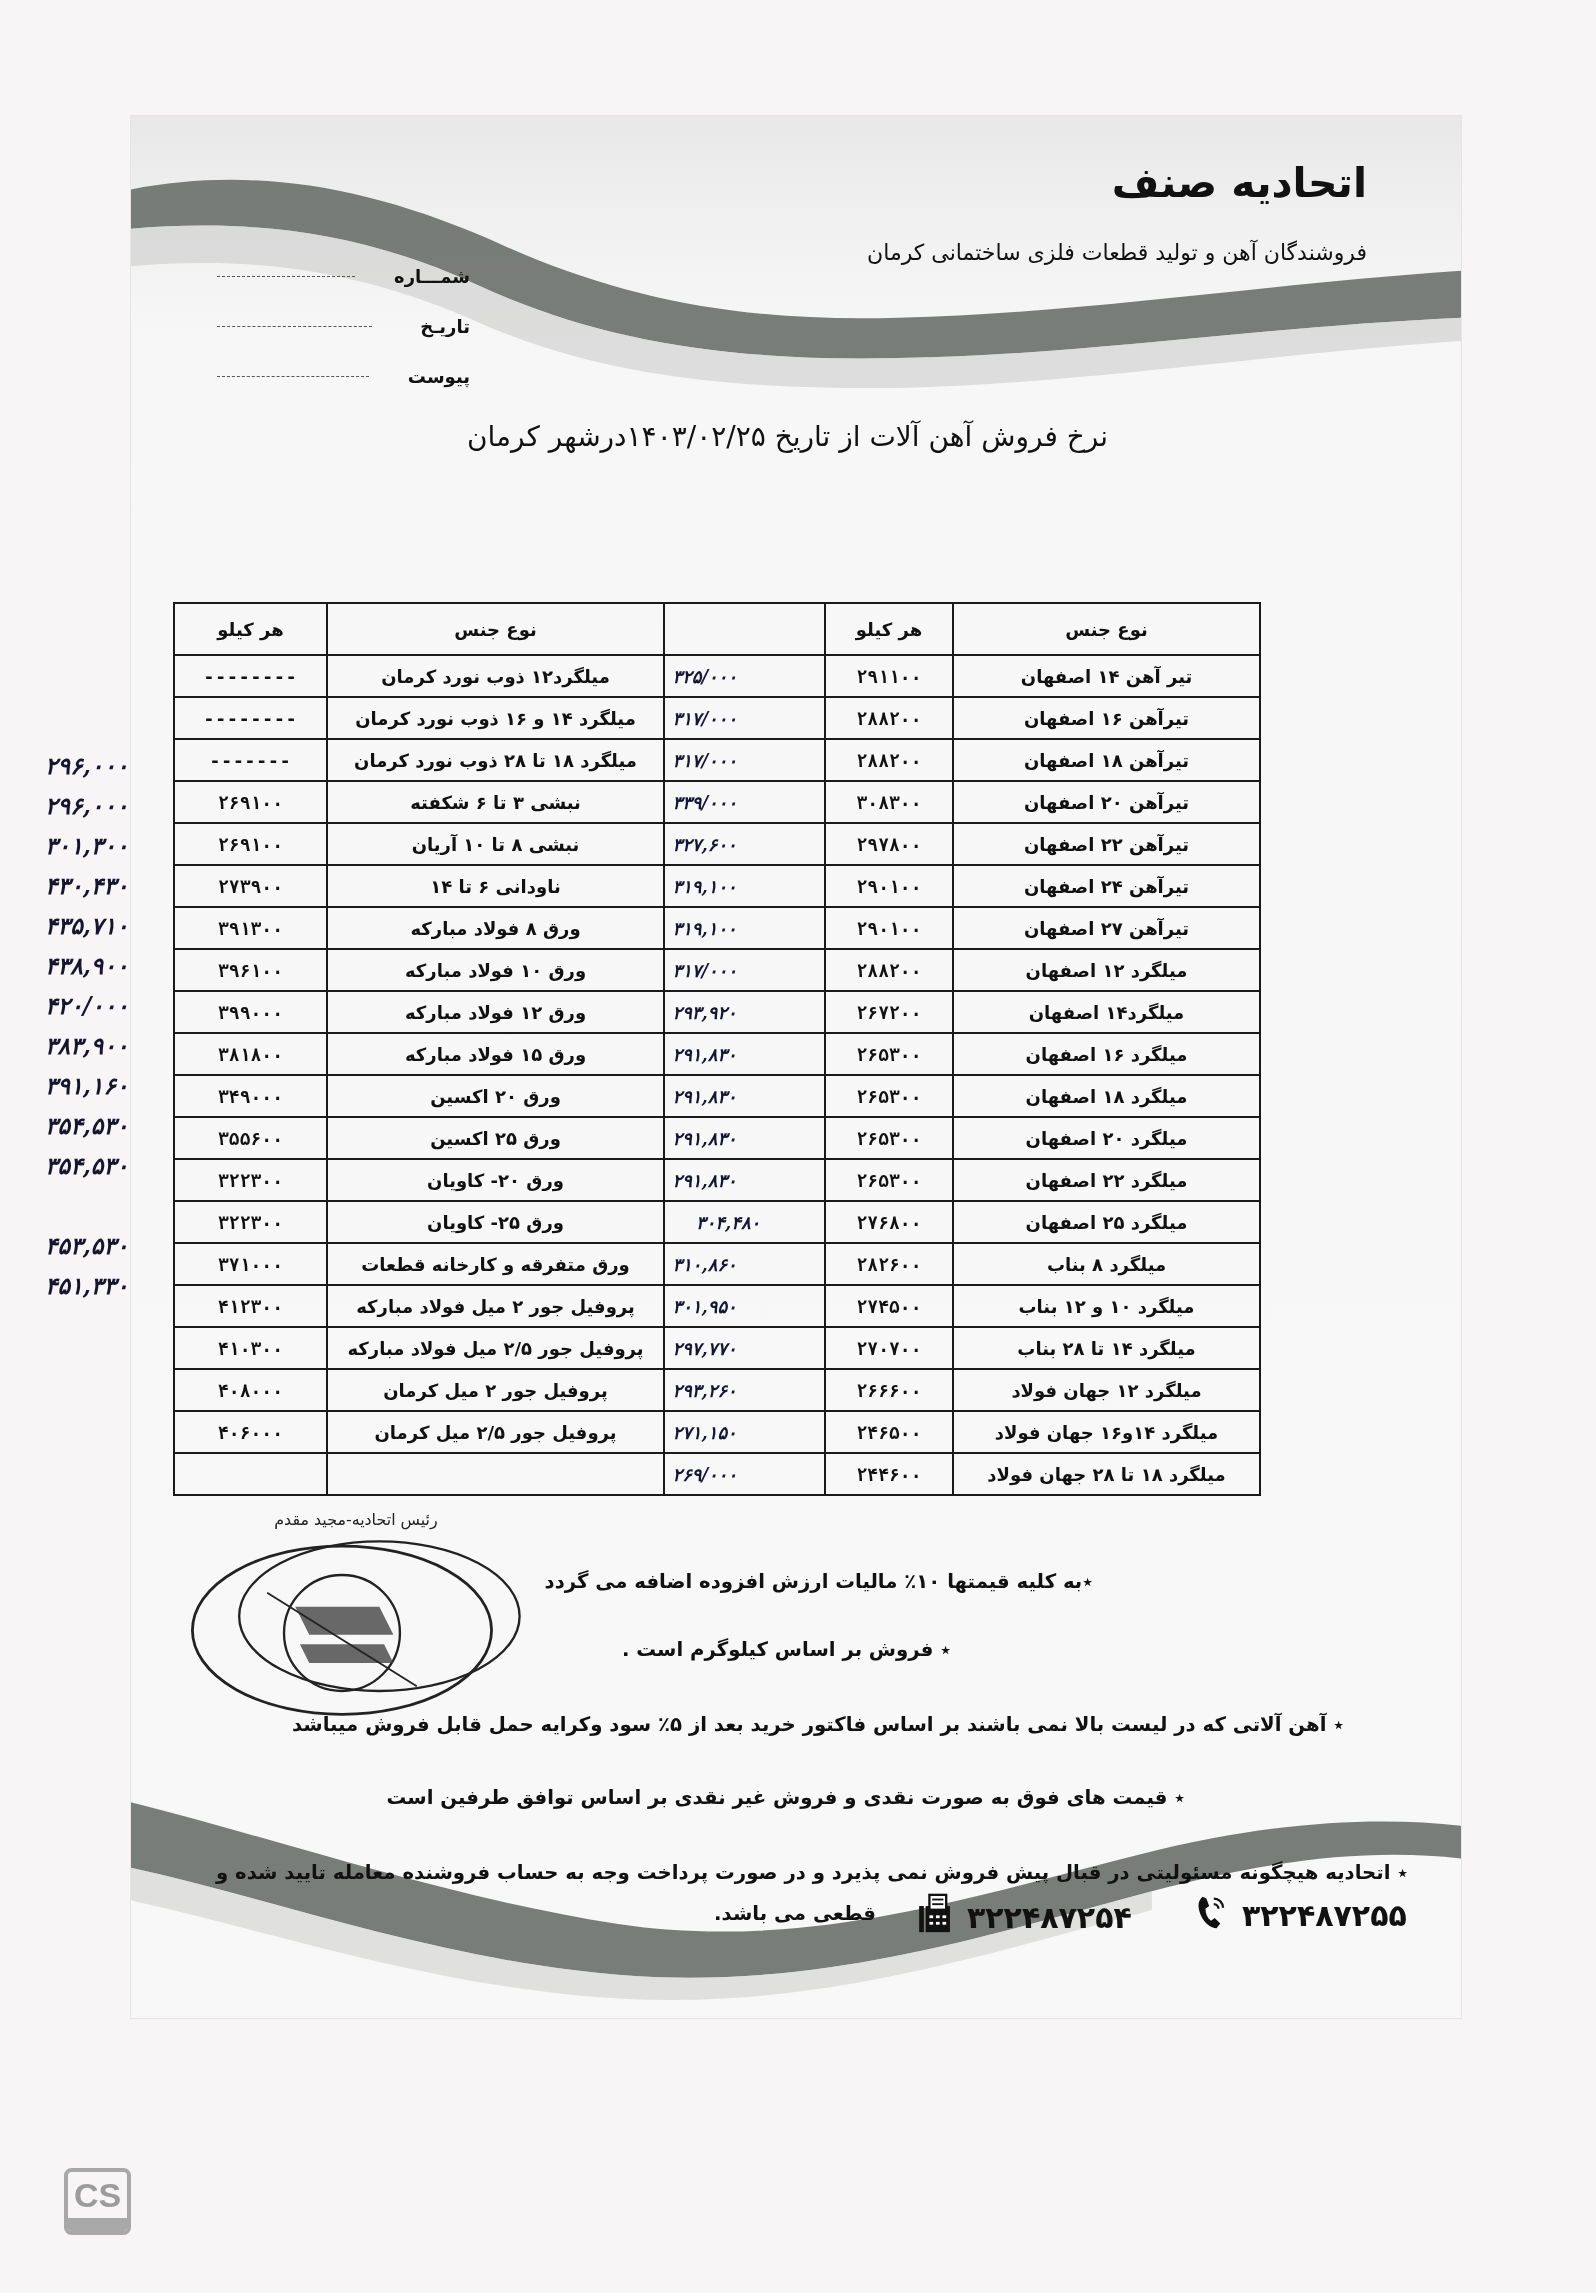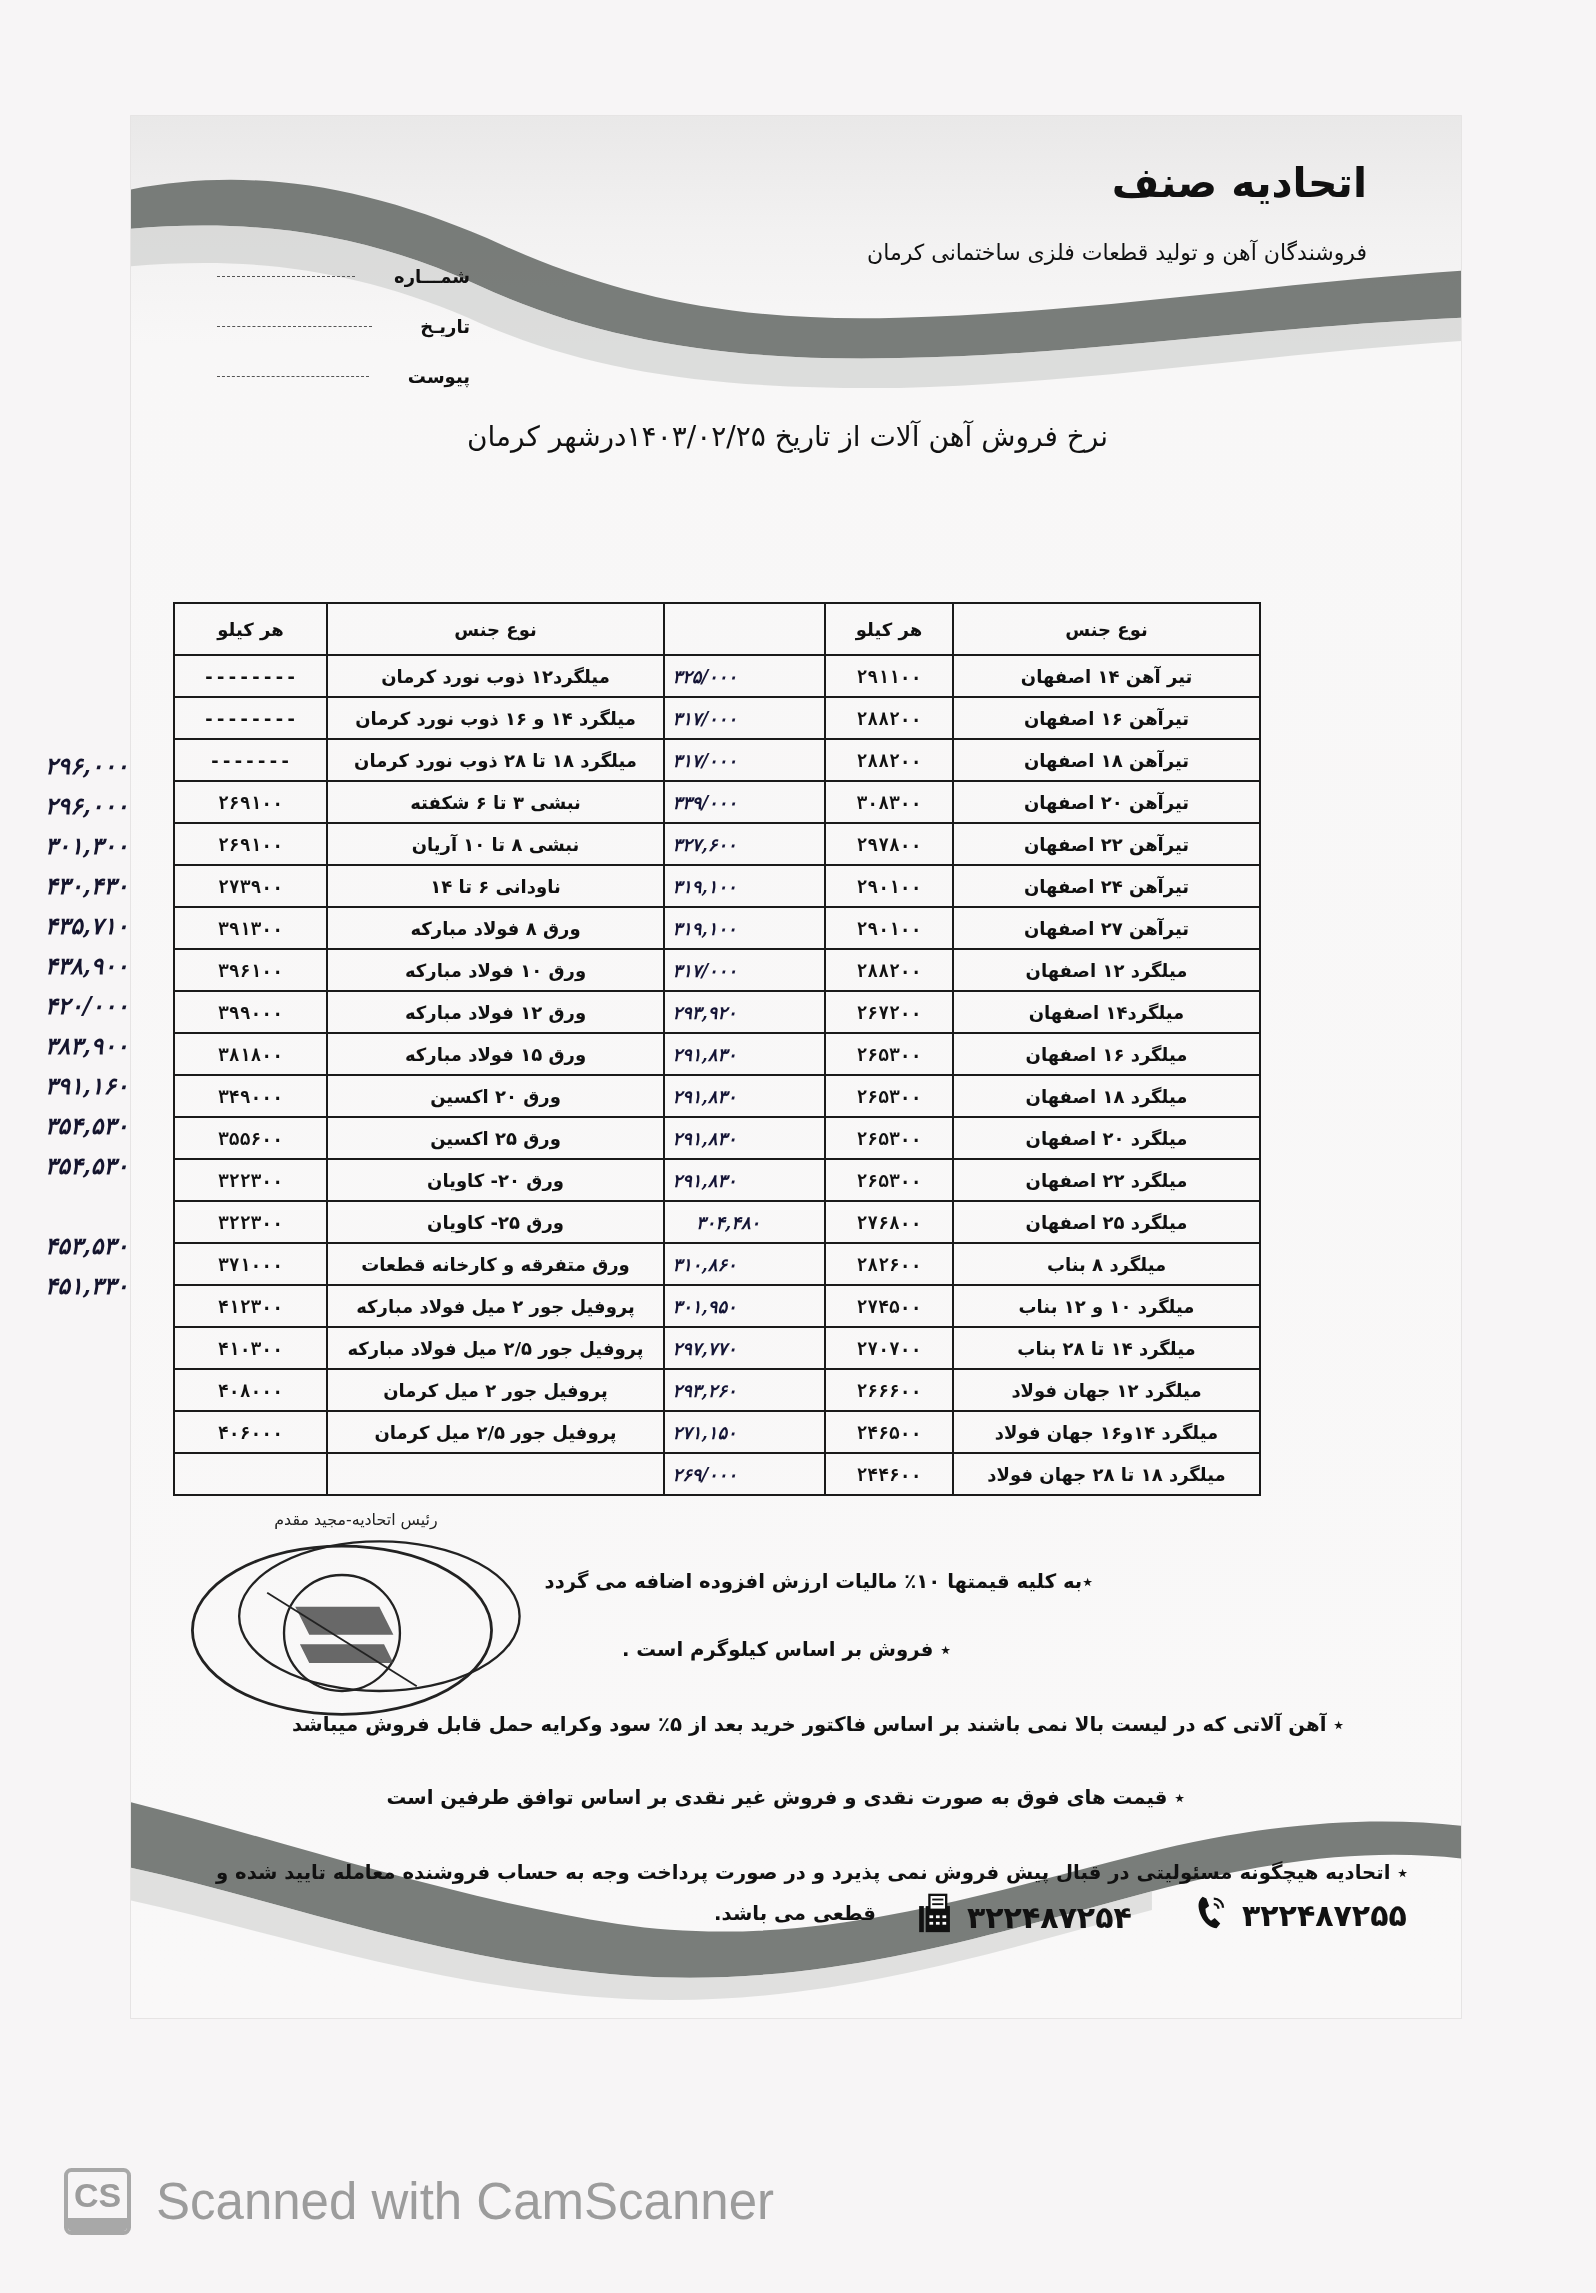--- a/index.html
+++ b/index.html
@@ -35,21 +35,21 @@
   .c-kilo { font-family:"DejaVu Sans Mono", monospace; font-size:17px; letter-spacing:0.9px; }
   .c-hand { font-family:"DejaVu Serif", serif; font-weight:bold; font-size:23.4px; font-style:italic; color:#151536; text-align:left !important; letter-spacing:0.9px; }
   .c-name { text-align:center; }
   .margin-notes { position:absolute; left:45px; top:626px; width:131px; }
   .mn { height:40px; line-height:40px; font-family:"DejaVu Serif", serif; font-weight:bold; font-style:italic;
         font-size:23.4px; color:#15152e; white-space:nowrap; }
   .note { font-size:19.7px; font-weight:bold; white-space:nowrap; }
   .phone-row { display:flex; align-items:center; gap:15px; font-size:30px; font-weight:bold; direction:ltr; }
   .icon { display:inline-block; }
   .stamp { position:absolute; left:178px; top:1504px; width:356px; height:215px; }
-  .cs { position:absolute; left:64px; top:2168px; display:flex; align-items:center; gap:25px; color:#9c9c9c; }
+  .cs { position:absolute; left:64px; top:2168px; display:flex; align-items:center; gap:15px; color:#9c9c9c; }
   .cs-logo { width:67px; height:67px; border:4.7px solid #a8a8a8; border-radius:7.5px; box-sizing:border-box;
              display:flex; align-items:center; justify-content:center; font-size:34px; font-weight:bold; color:#9c9c9c;
              font-family:"Liberation Sans", sans-serif; position:relative; overflow:hidden;}
   .cs-logo::after { content:""; position:absolute; left:0; right:0; bottom:0; height:13px; background:#a8a8a8; }
   .cs-text { font-family:"Liberation Sans", sans-serif; font-size:51px; color:#9c9c9c; }
 </style>
 </head>
 <body>
 
 <div class="paper">
@@ -310,15 +310,14 @@
         <path d="M20,12 A5,5 0 0 1 25,17" stroke="#111" stroke-width="2.5" fill="none"></path>
       </svg>
   </span>
   <span>۳۲۲۴۸۷۲۵۵</span>
 </div>
 
 <div class="cs">
   <div class="cs-logo">
       <span style="position:relative; top:-5.6px; z-index:1;">CS</span>
     </div>
-  <div class="cs-text">Scanned with CamScanner</div>
 </div>
 
 
 </body></html>

